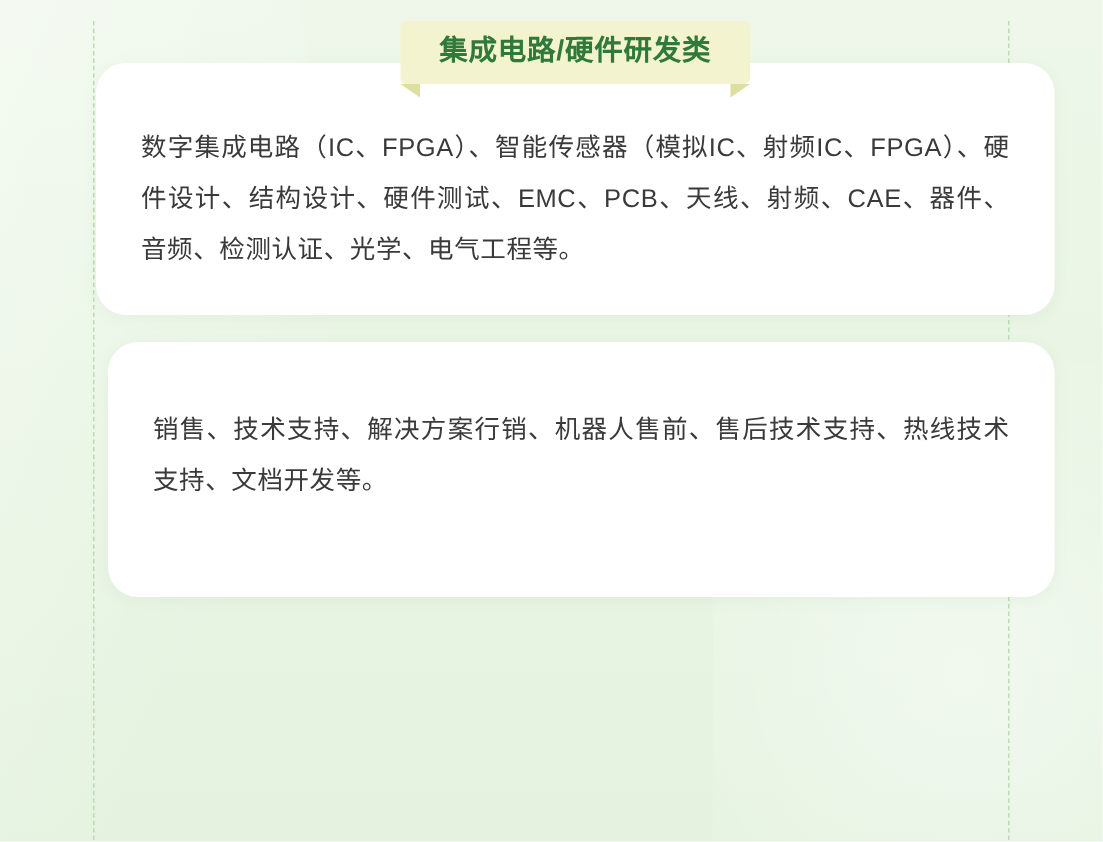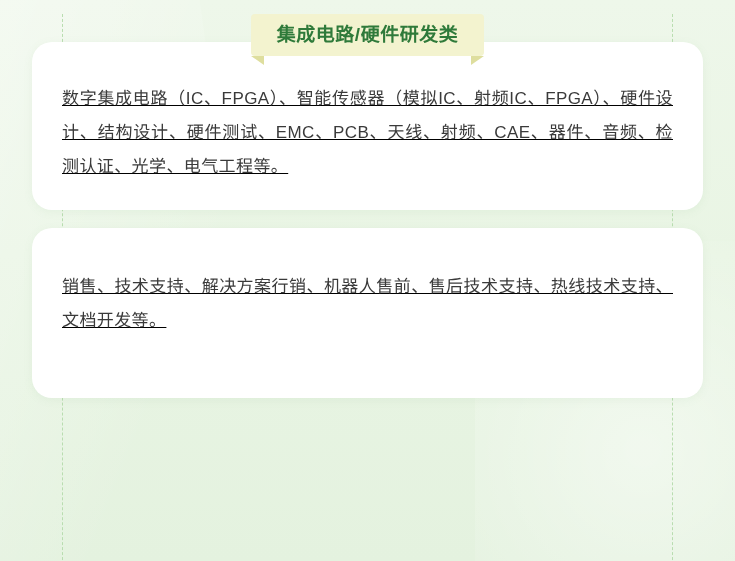--- a/index.html
+++ b/index.html
@@ -98,34 +98,33 @@
   }
 
   .card {
     position: relative;
     background: #ffffff;
     border-radius: 20px;
     margin-top: -14px;
     padding: 40px 30px 26px 30px;
     box-shadow: 0 2px 10px rgba(120,160,120,0.08);
     z-index: 1;
-    text-decoration: underline;
   }
 
   .card-text {
     color: #3a3a3a;
     font-size: 17px;
     line-height: 2.0;
     letter-spacing: 0.4px;
     text-align: justify;
   }
 
-  .section-1 { margin-top: 14px; }
+  .section-1 { margin-top: 14px; margin-left: 32px; }
   .section-2 { margin-top: 32px; }
-  .section-2 .card { padding: 42px 30px 60px 30px; }
+  .section-2 .card { padding: 42px 30px 60px 30px; margin-left: 40px; }
 </style>
 </head>
 <body>
 
 <div class="bg-band"></div>
 <div class="bg-band2"></div>
 
 <div class="page">
 
   <div class="dash-line dash-left"></div>

